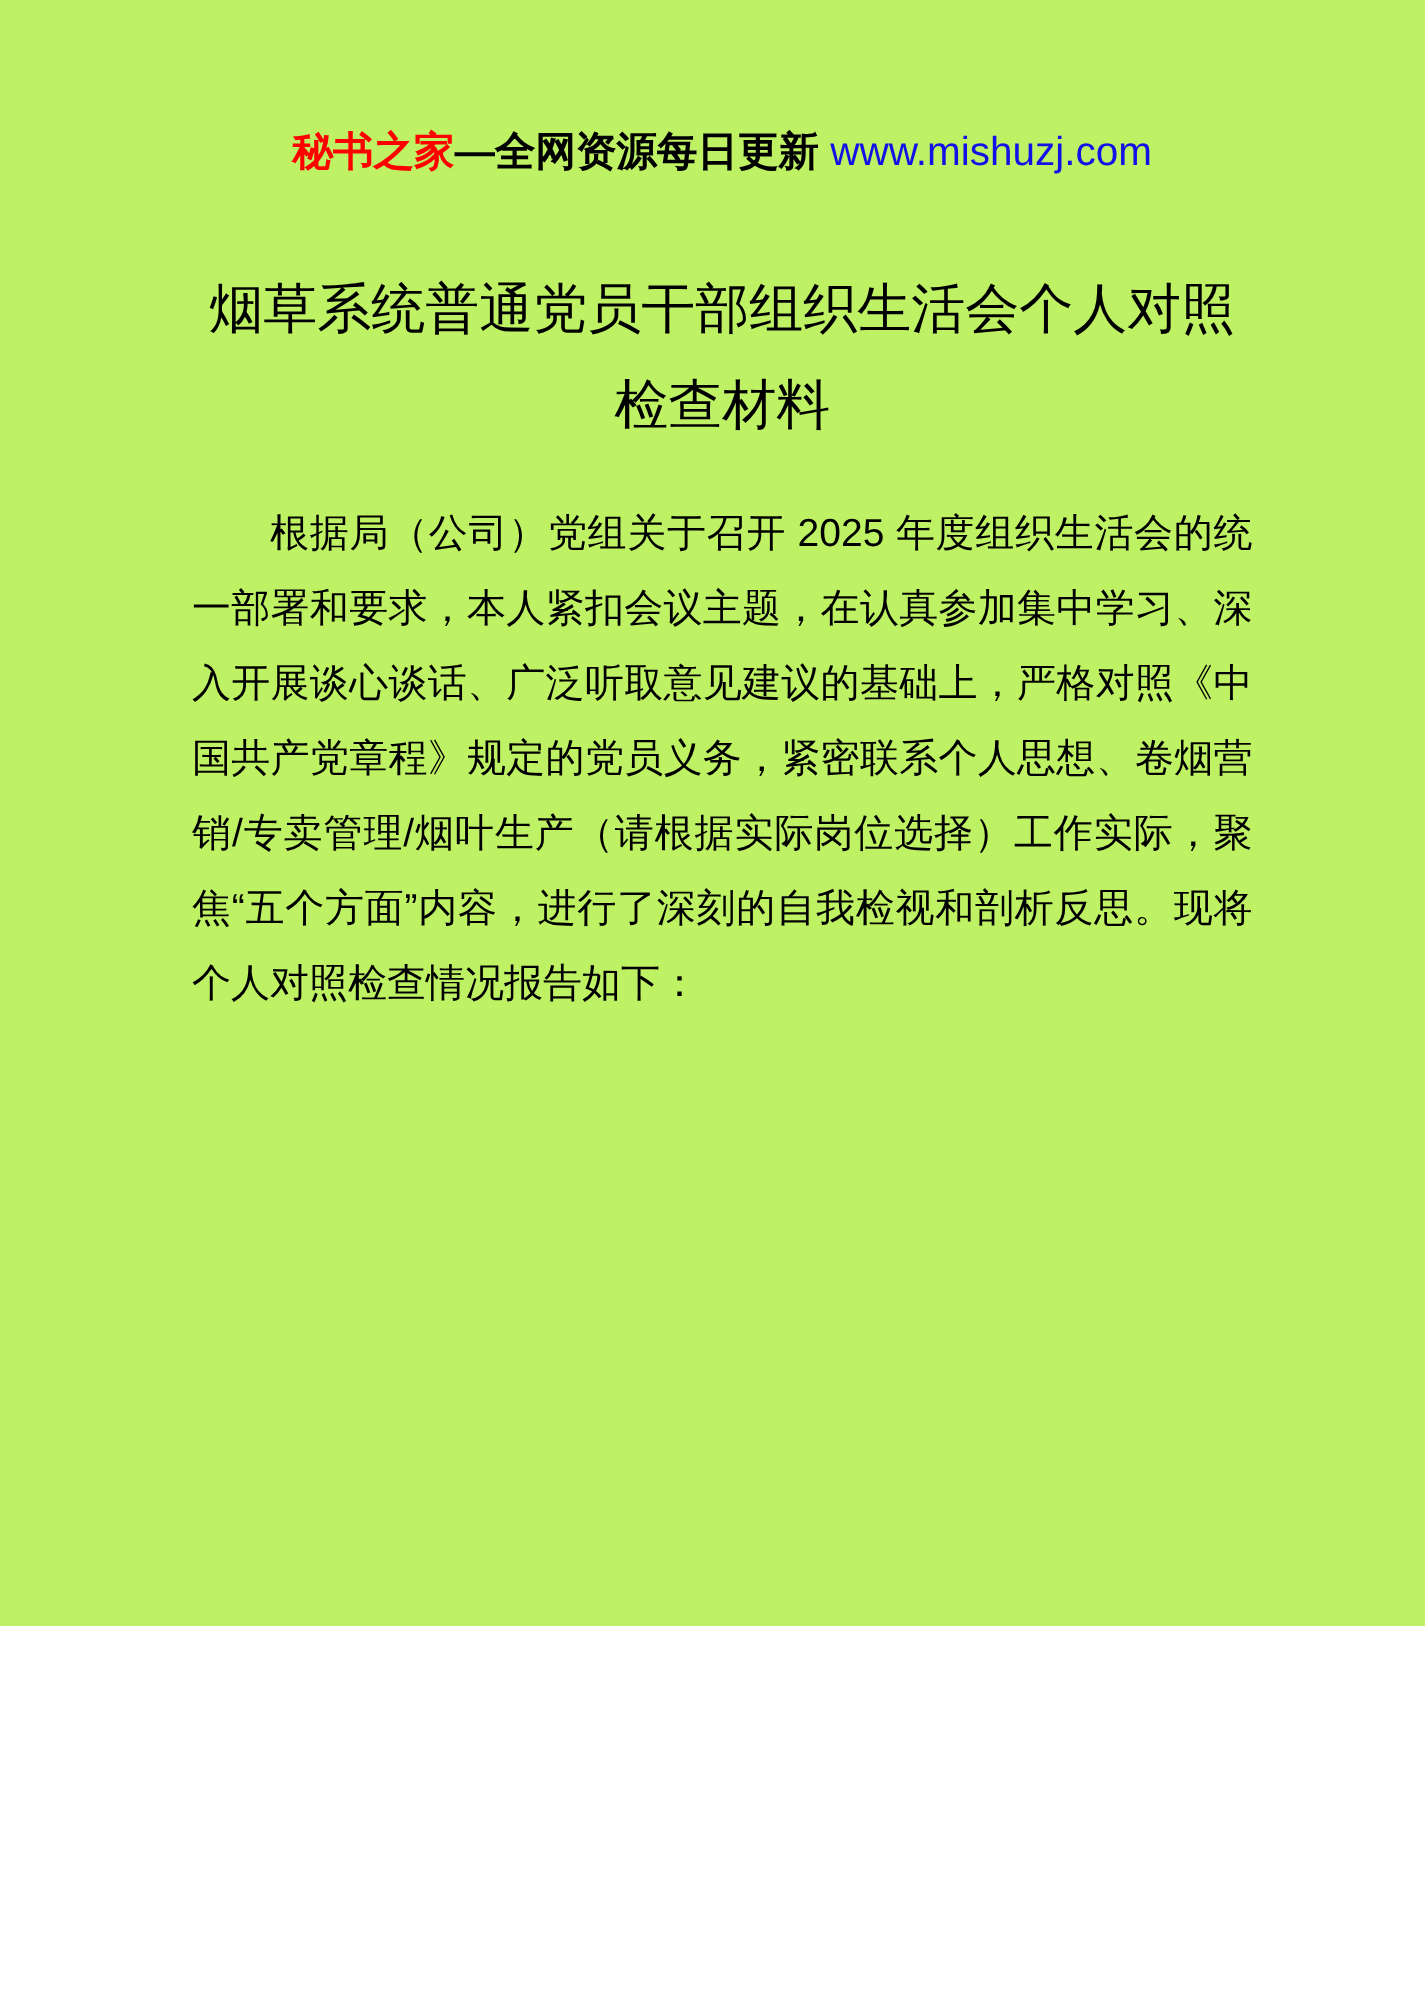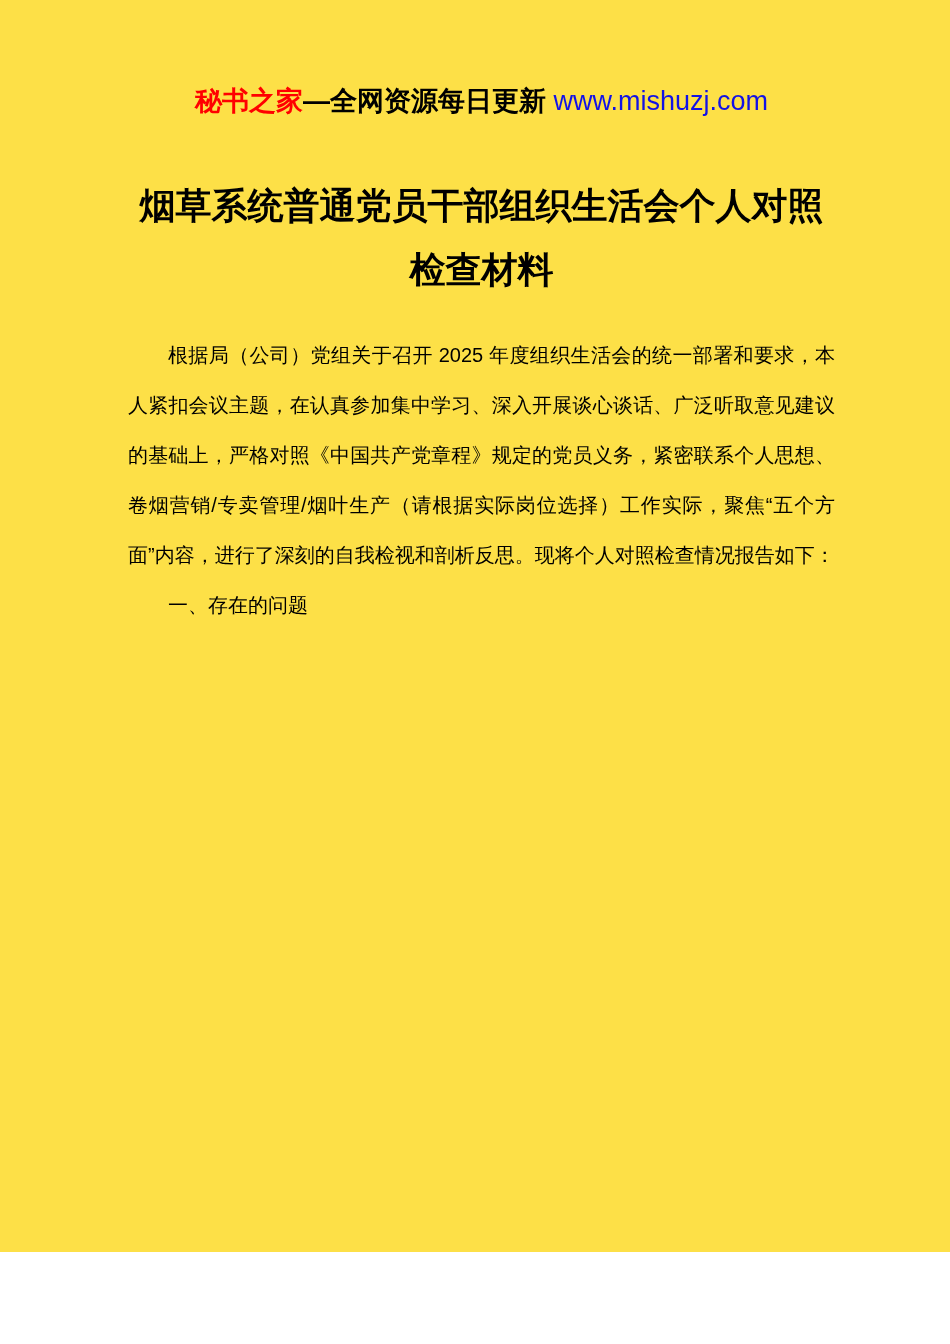--- a/index.html
+++ b/index.html
@@ -3,24 +3,24 @@
 <meta charset="utf-8">
 <style>
   html, body {
     margin: 0;
     padding: 0;
     background: #ffffff;
   }
   .page {
     position: relative;
     width: 950px;
-    height: 1252px;
+    height: 1084px;
     box-sizing: border-box;
     padding: 80px 115px 0 128px;
-    background: #fde047;
+    background: #bef264;
     color: #000000;
     font-family: "Liberation Sans", "DejaVu Sans", sans-serif;
     overflow: hidden;
   }
   .header {
     text-align: center;
     font-size: 27px;
     line-height: 42px;
     white-space: nowrap;
   }
@@ -32,45 +32,44 @@
     color: #000000;
   }
   .header .url {
     font-weight: 400;
   }
   h1.title {
     max-width: 712px;
     margin: 52px auto 0 auto;
     font-size: 36px;
     line-height: 64px;
-    font-weight: 700;
+    font-weight: 400;
     text-align: center;
     letter-spacing: 0;
   }
   .doc-body {
     margin-top: 28px;
   }
   .doc-body p.para {
     margin: 0;
-    font-size: 20px;
+    font-size: 26px;
     line-height: 50px;
     text-align: justify;
     text-indent: 2em;
     word-break: break-all;
   }
 </style>
 </head>
 <body>
 
 <div class="page">
 
   <div class="header">
     <span class="brand" style="color: rgb(255, 0, 0);">秘书之家</span><span class="tagline" style="color: rgb(0, 0, 0);">—全网资源每日更新 </span><span class="url" style="color: rgb(18, 18, 230);">www.mishuzj.com</span>
   </div>
 
   <h1 class="title">烟草系统普通党员干部组织生活会个人对照检查材料</h1>
 
   <div class="doc-body">
     <p class="para">根据局（公司）党组关于召开 2025 年度组织生活会的统一部署和要求，本人紧扣会议主题，在认真参加集中学习、深入开展谈心谈话、广泛听取意见建议的基础上，严格对照《中国共产党章程》规定的党员义务，紧密联系个人思想、卷烟营销/专卖管理/烟叶生产（请根据实际岗位选择）工作实际，聚焦“五个方面”内容，进行了深刻的自我检视和剖析反思。现将个人对照检查情况报告如下：</p>
-    <p class="para">一、存在的问题</p>
   </div>
 
 </div>
 
 </body></html>

